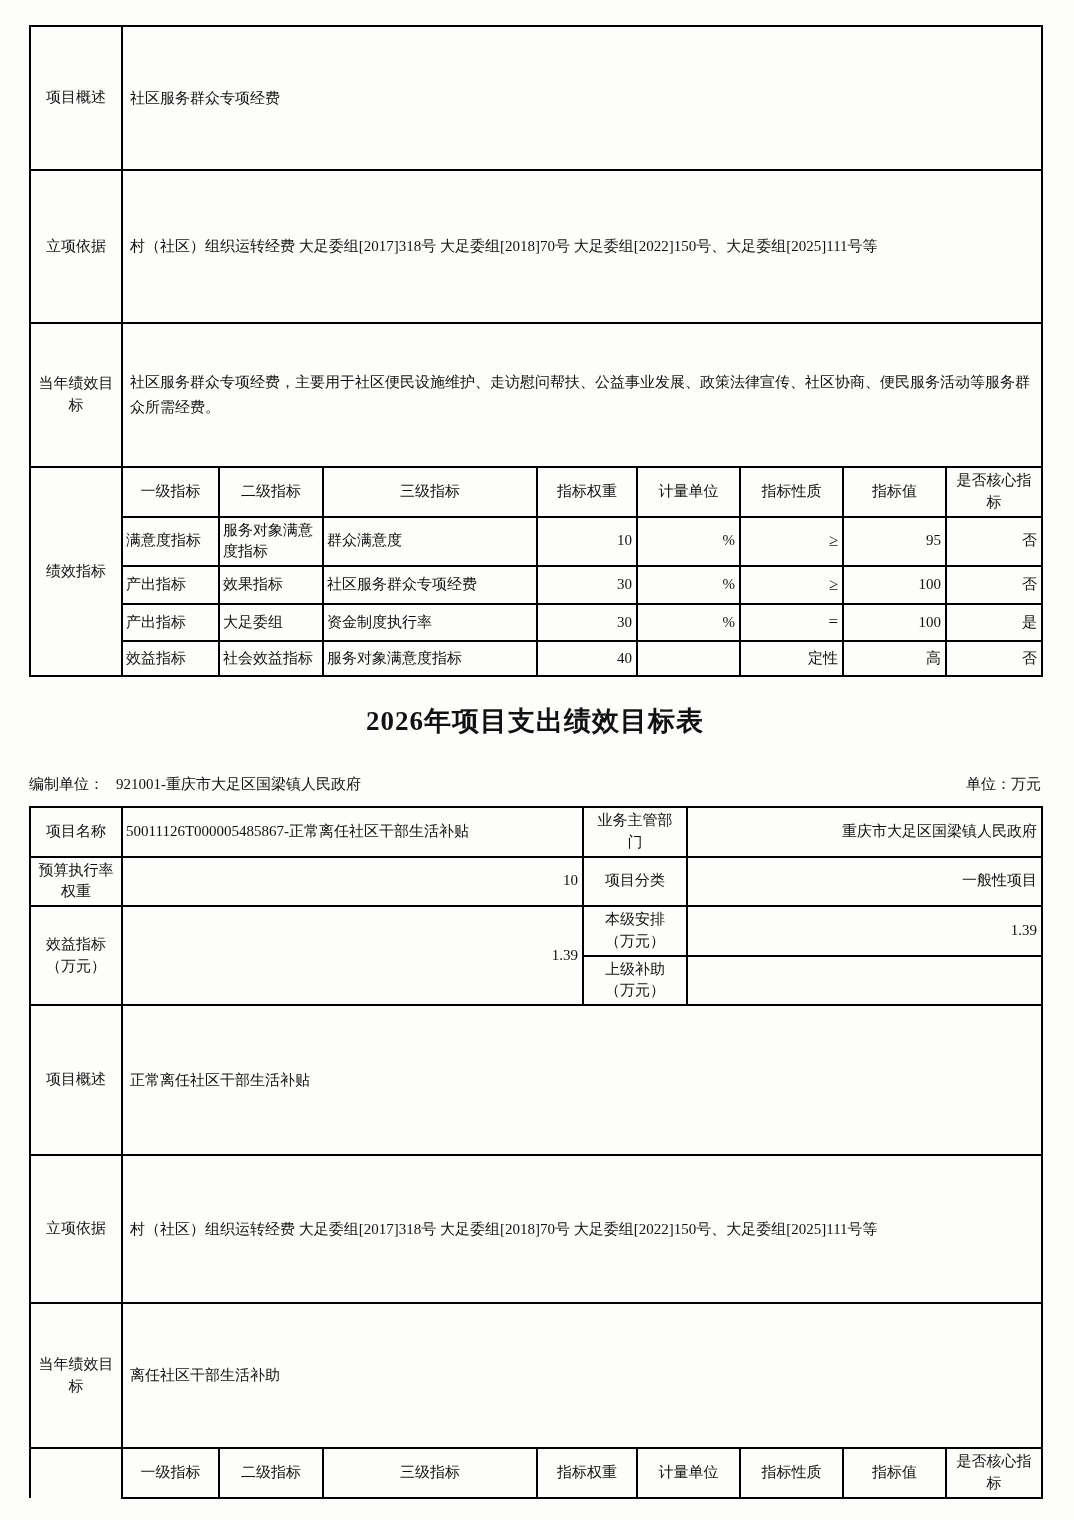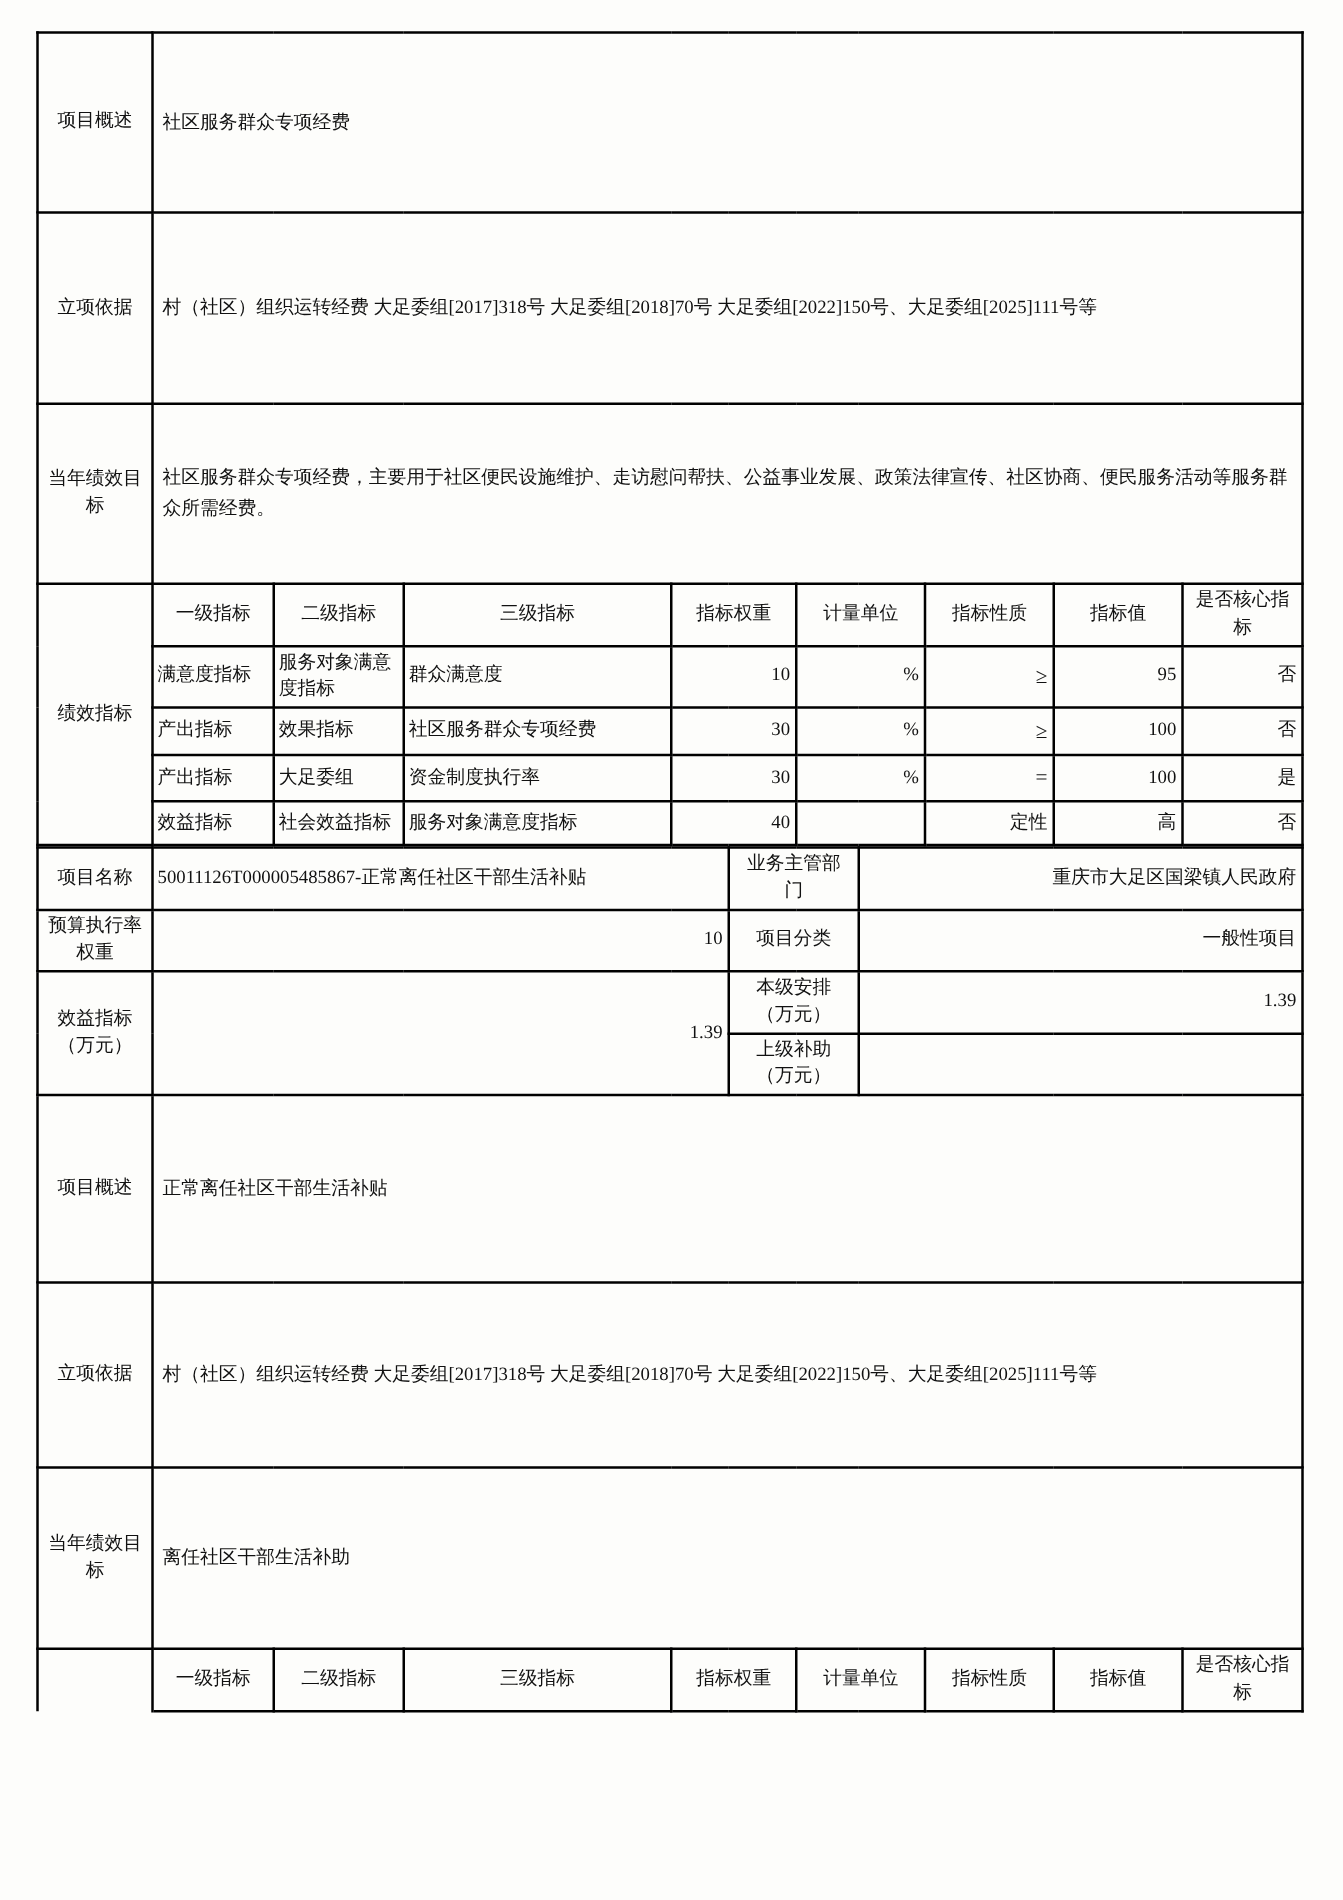--- a/index.html
+++ b/index.html
@@ -132,21 +132,29 @@
       <td class="lft">服务对象满意度指标</td>
       <td class="ctr" colspan="2">40</td>
       <td class="ctr" colspan="2"></td>
       <td class="ctr">定性</td>
       <td class="ctr">高</td>
       <td class="ctr">否</td>
     </tr>
   </tbody>
     </table>
 
-
+  <div class="page-title">2026年项目支出绩效目标表</div>
+
+  <div class="meta">
+    <div class="meta-left">
+      <span>编制单位：</span>
+      <span class="val">921001-重庆市大足区国梁镇人民政府</span>
+    </div>
+    <div>单位：万元</div>
+  </div>
 
   <table>
     <colgroup>
       <col style="width:92px">
         <col style="width:97px">
         <col style="width:104px">
       <col style="width:214px">
         <col style="width:46px">
         <col style="width:54px">
       <col style="width:50px">

